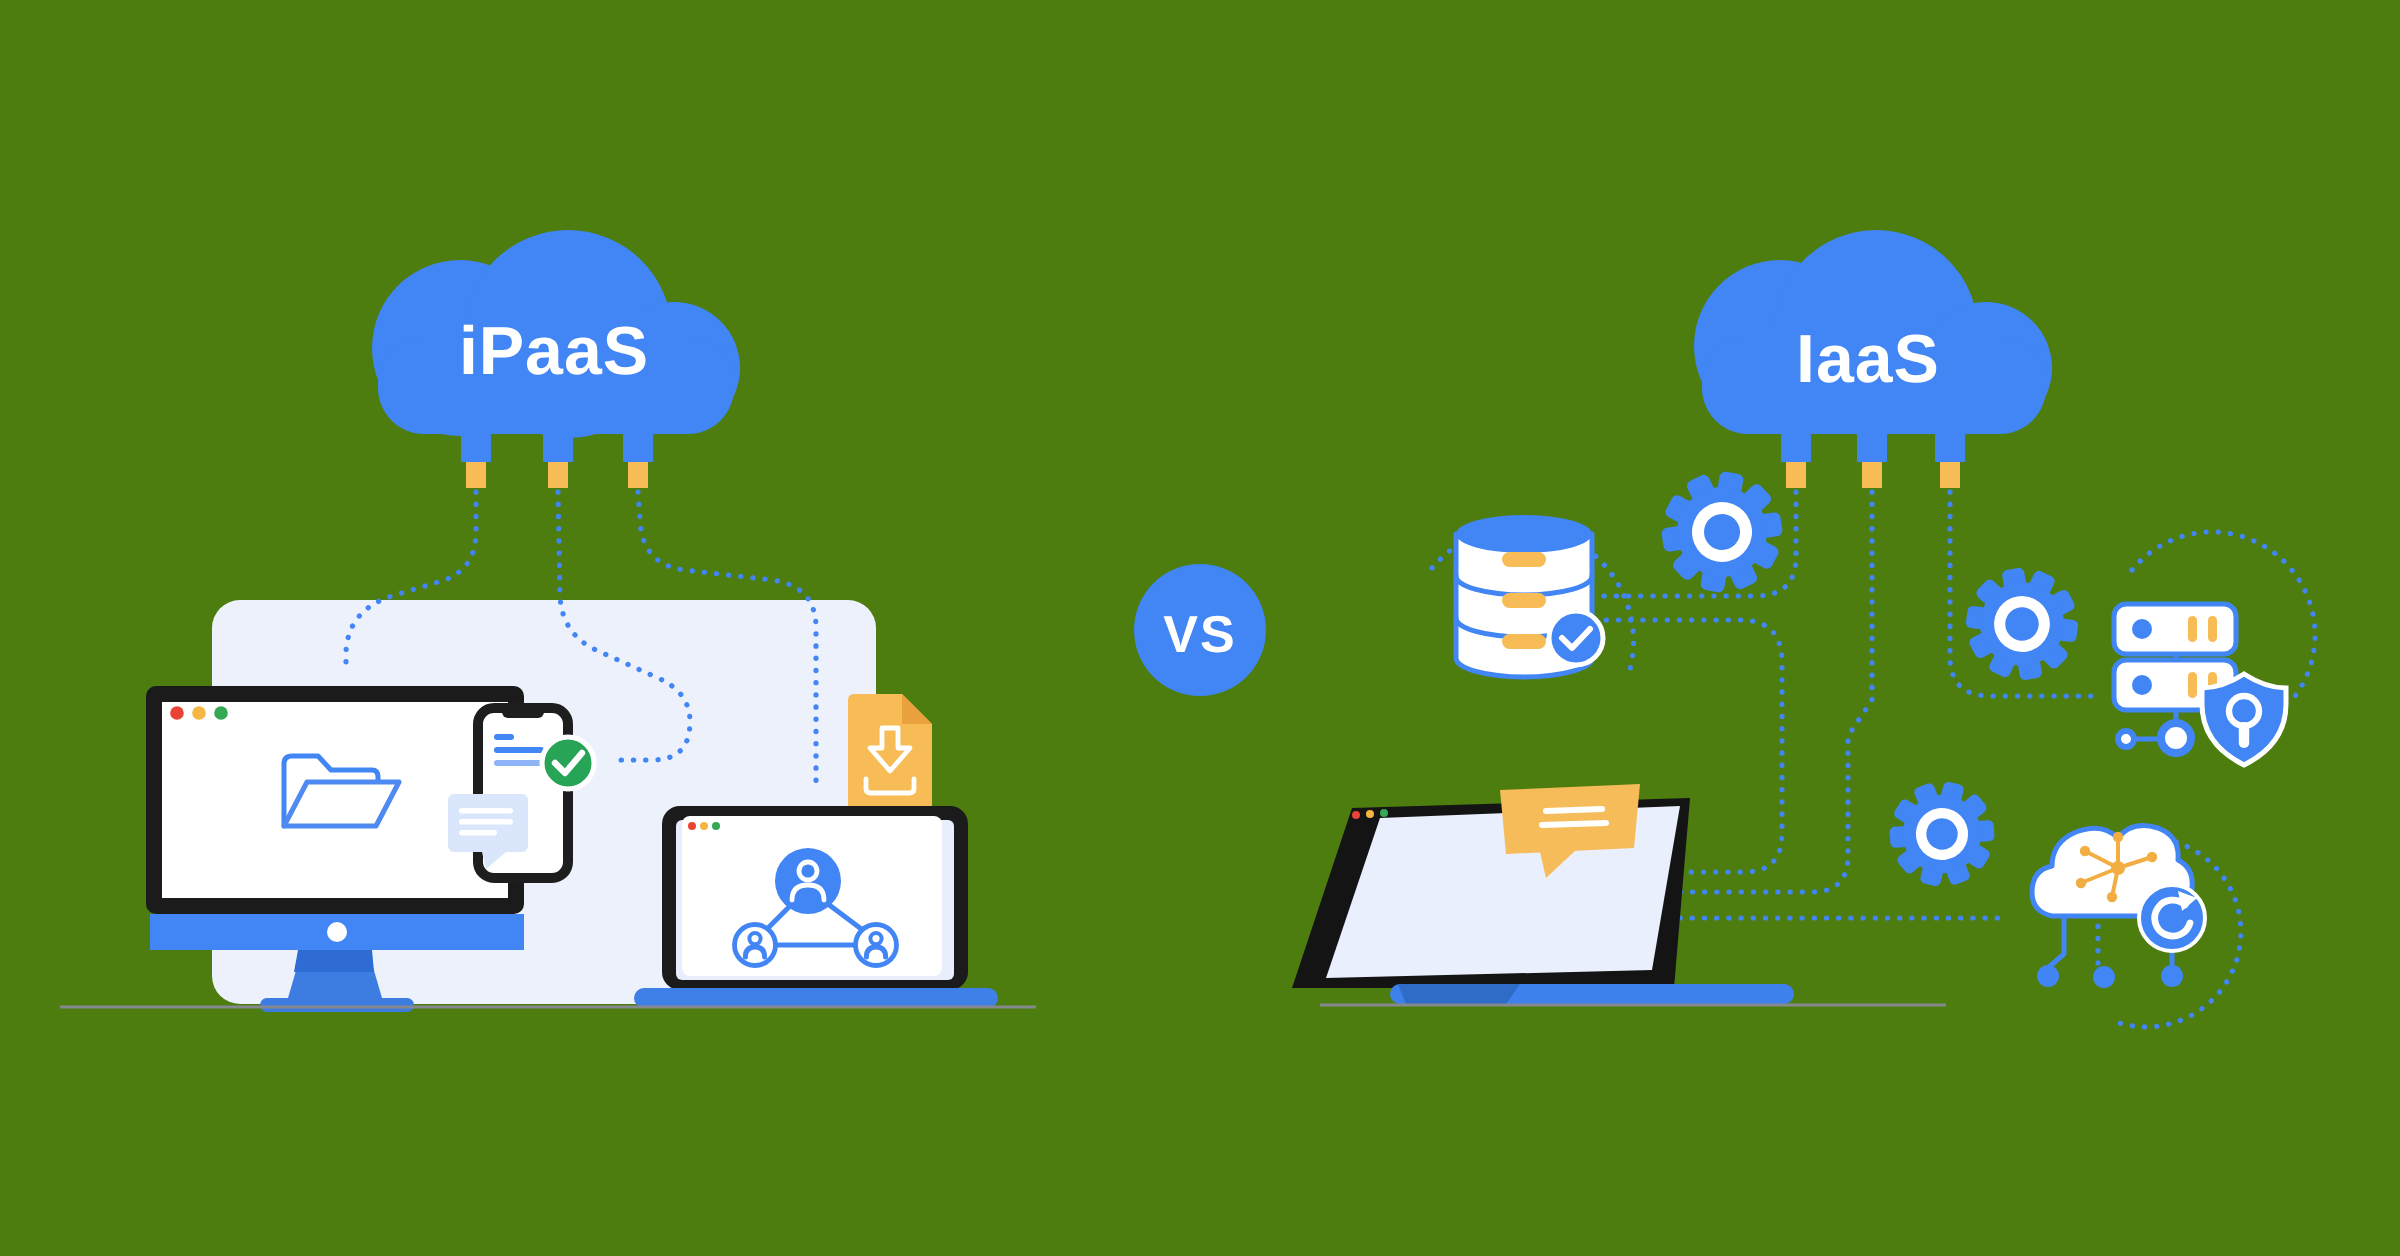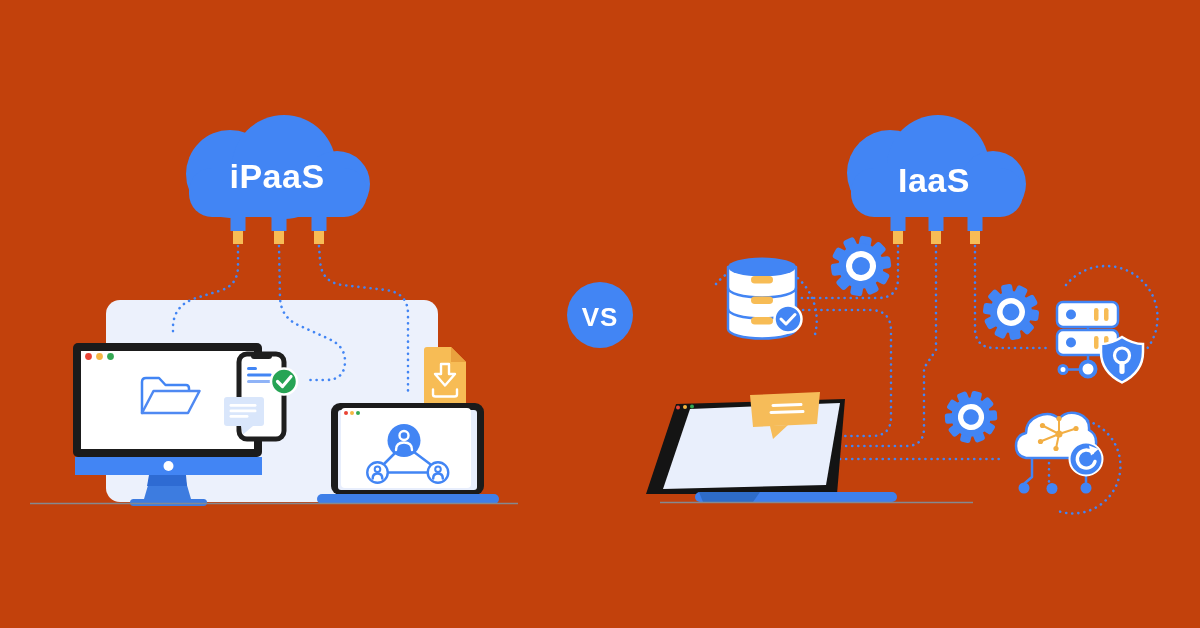--- a/index.html
+++ b/index.html
@@ -1,16 +1,16 @@
 <!DOCTYPE html>
 <html><head>
 <meta charset="utf-8">
 <style>
   html,body{margin:0;padding:0;background:#ffffff;}
-  .canvas{position:relative;width:1200px;height:628px;background:#c2410c;overflow:hidden;
+  .canvas{position:relative;width:1200px;height:628px;background:#4d7c0f;overflow:hidden;
           font-family:"Liberation Sans",sans-serif;}
   svg{display:block;}
   text{fill:#ffffff;font-family:"Liberation Sans",sans-serif;}
   .cloud-label{font-size:34px;font-weight:600;letter-spacing:.5px;}
   .vs-label{font-size:26px;font-weight:700;letter-spacing:1px;}
   .dot{fill:none;stroke:#4285F4;stroke-width:2.6;stroke-dasharray:0.1 6;stroke-linecap:round;}
   .ol{fill:#ffffff;stroke:#4285F4;stroke-width:2.5;stroke-linejoin:round;stroke-linecap:round;}
   .ln{fill:none;stroke:#4285F4;stroke-width:2.5;stroke-linejoin:round;stroke-linecap:round;}
   .wln{fill:none;stroke:#ffffff;stroke-linejoin:round;stroke-linecap:round;}
   .gear rect,.gear .body{fill:#4285F4;}

